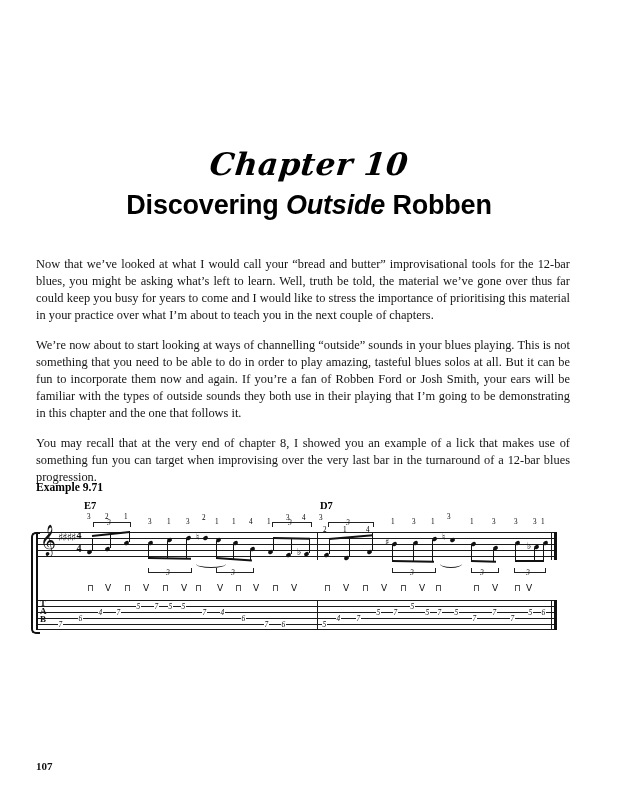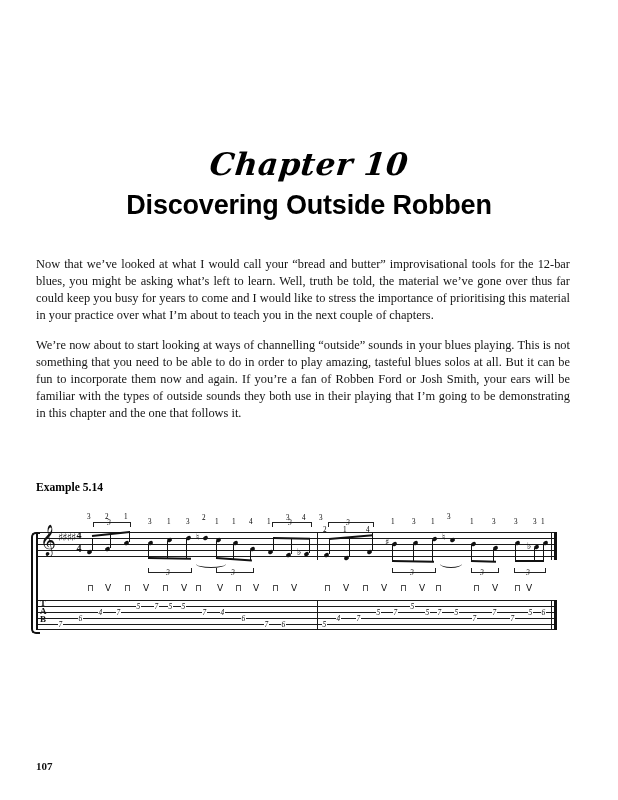--- a/index.html
+++ b/index.html
@@ -43,20 +43,21 @@
   }
   .chapter-title {
     margin-top: 9px;
     font-family: "Liberation Sans", sans-serif;
     font-weight: bold;
     font-size: 27px;
     color: #000;
     letter-spacing: -0.2px;
   }
   .chapter-title .it {
+    font-style: italic;
   }
 
   
   .body-wrap {
     position: absolute;
     left: 36px;
     top: 256px;
     width: 546px;
   }
   p.para {
@@ -269,28 +270,33 @@
 <div class="page">
 
   <div class="title-block">
     <div class="chapter-script">Chapter 10</div>
     <div class="chapter-title"><span>Discovering </span><span class="it">Outside</span><span> Robben</span></div>
   </div>
 
   <div class="body-wrap">
     <p class="para">Now that we’ve looked at what I would call your “bread and butter” improvisational tools for the 12-bar blues, you might be asking what’s left to learn. Well, truth be told, the material we’ve gone over thus far could keep you busy for years to come and I would like to stress the importance of prioritising this material in your practice over what I’m about to teach you in the next couple of chapters.</p>
     <p class="para">We’re now about to start looking at ways of channelling “outside” sounds in your blues playing. This is not something that you need to be able to do in order to play amazing, tasteful blues solos at all. But it can be fun to incorporate them now and again. If you’re a fan of Robben Ford or Josh Smith, your ears will be familiar with the types of outside sounds they both use in their playing that I’m going to be demonstrating in this chapter and the one that follows it.</p>
+    <p class="para">You may recall that at the very end of chapter 8, I showed you an example of a lick that makes use of something fun you can target when improvising over the very last bar in the turnaround of a 12-bar blues progression.</p>
   </div>
 
-  <div class="example-label">Example 5.14</div>
+  <div class="example-label">Example 9.71</div>
 
   <div class="system">
 
     <div class="brace"></div>
 
+    <div class="chord-row">
+      <span class="chord-sym" style="left:48px;top:0">E7</span>
+      <span class="chord-sym" style="left:284px;top:0">D7</span>
+    </div>
 
     <div class="fing-row">
       <span class="fing" style="left:51px">3</span>
       <span class="fing" style="left:69px">2</span>
       <span class="fing" style="left:88px">1</span>
       <span class="fing" style="left:112px;top:5px">3</span>
       <span class="fing" style="left:131px;top:5px">1</span>
       <span class="fing" style="left:150px;top:5px">3</span>
       <span class="fing" style="left:166px;top:1px">2</span>
       <span class="fing" style="left:179px;top:5px">1</span>

